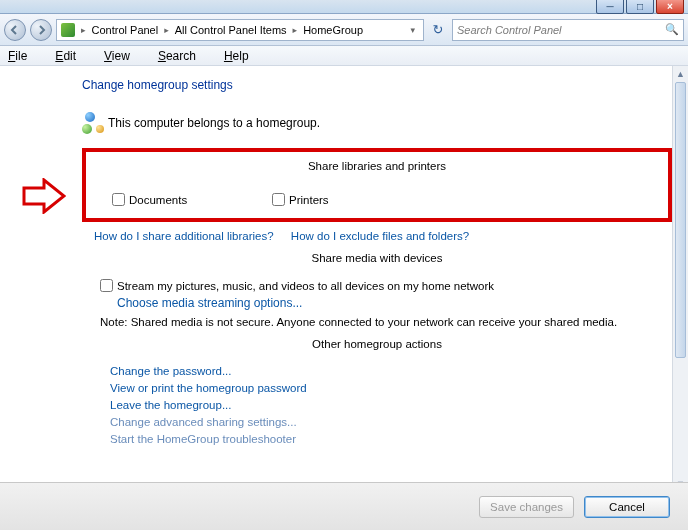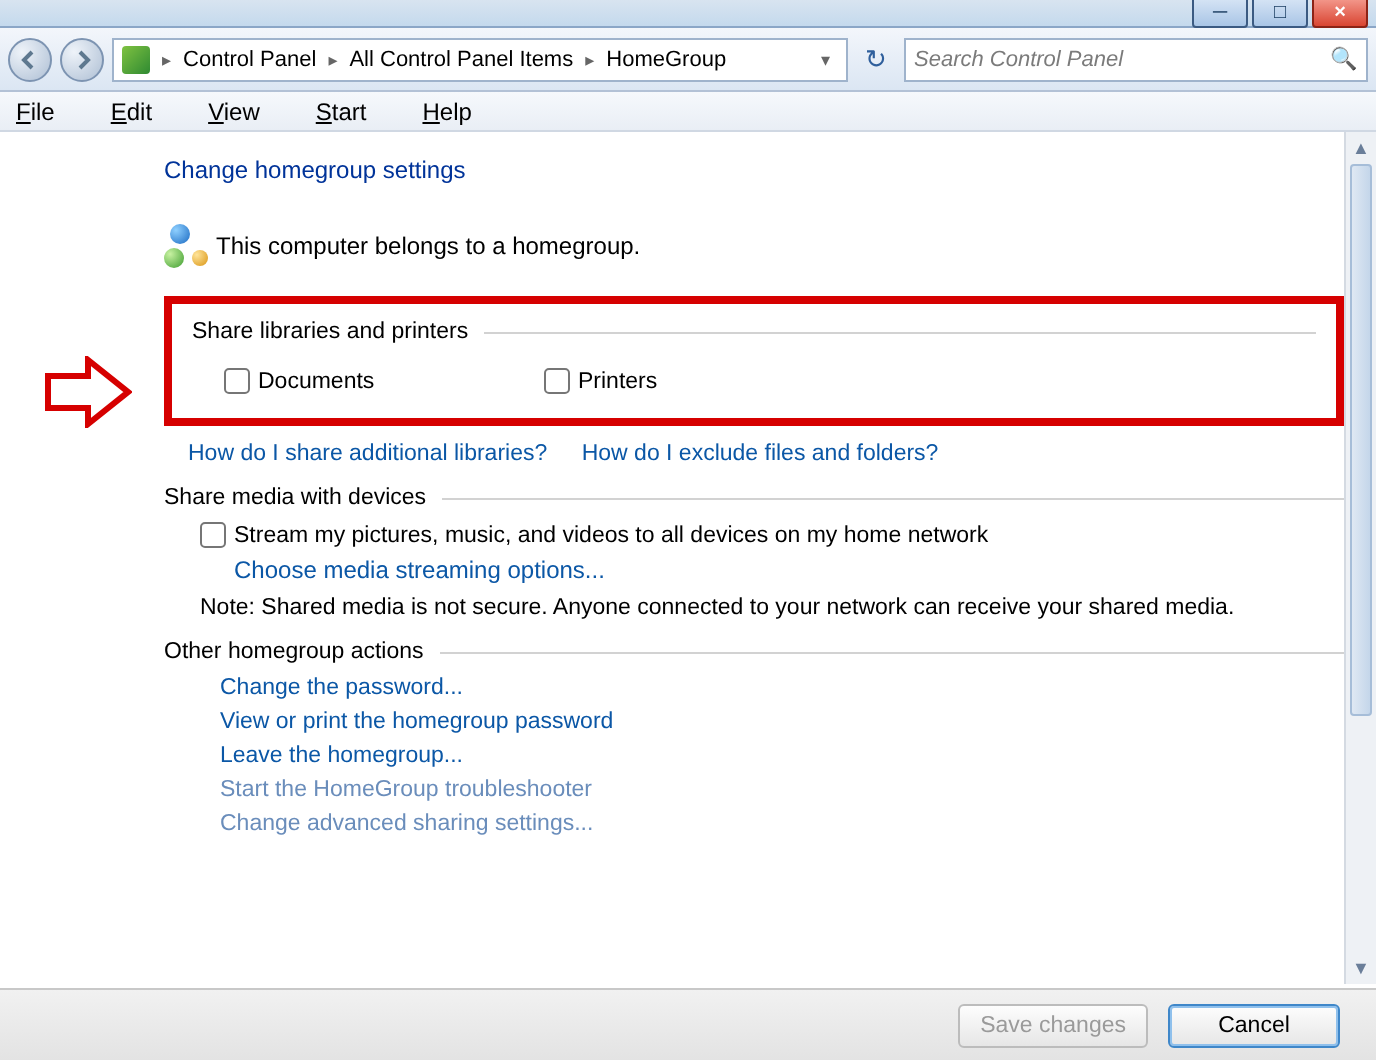--- a/index.html
+++ b/index.html
@@ -147,20 +147,21 @@
     left:-64px;
     top:26px;
     width:44px;
     height:36px;
   }
   .group-header {
     display:flex;
     align-items:center;
     gap:8px;
     margin-top:4px;
+    flex-direction:column;
   }
   .group-header .gh-text { font-size:11.5px; white-space:nowrap;}
   .group-header .gh-line { flex:1; border-top:1px solid #d2d2d2; }
   .checkrow {
     display: grid;
     grid-template-columns: 160px 160px 160px;
     padding-left: 16px;
     margin-top: 12px;
   }
   .cb {
@@ -189,21 +190,21 @@
   .actionlist {
     padding-left:28px;
     margin-top:6px;
   }
   .actionlist .link { display:block; margin-bottom:5px; font-size:11.5px;}
   .actionlist .link.faded { color:#6a8dbb;}
   
   .footer {
     position:absolute;
     bottom:0; left:0; right:0;
-    height:36px;
+    height:48px;
     background: linear-gradient(to bottom,#f1f1f1,#e3e3e3);
     border-top:1px solid #c8c8c8;
     display:flex;
     align-items:center;
     justify-content:flex-end;
     padding:0 18px;
     gap:10px;
   }
   .btn {
     min-width: 86px;
@@ -270,21 +271,21 @@
   <div class="search">
     <span>Search Control Panel</span>
     <span class="mag">🔍</span>
   </div>
 </div>
 
 <div class="menubar">
   <span class="menuitem">File</span>
   <span class="menuitem">Edit</span>
   <span class="menuitem">View</span>
-  <span class="menuitem">Start</span>
+  <span class="menuitem">Search</span>
   <span class="menuitem">Help</span>
 </div>
 
 <div class="vscroll">
   <div class="arrowbtn">▲</div>
   <div class="track">
       <div class="thumb"></div>
     </div>
   <div class="arrowbtn">▼</div>
 </div>
@@ -344,22 +345,22 @@
 
   <div class="section">
     <div class="group-header">
       <span class="gh-text">Other homegroup actions</span>
       <div class="gh-line"></div>
     </div>
     <div class="actionlist">
       <span class="link">Change the password...</span>
       <span class="link">View or print the homegroup password</span>
       <span class="link">Leave the homegroup...</span>
+      <span class="link faded">Change advanced sharing settings...</span>
       <span class="link faded">Start the HomeGroup troubleshooter</span>
-      <span class="link faded">Change advanced sharing settings...</span>
     </div>
   </div>
 
 </div>
 
 <div class="footer">
   <div class="btn disabled">Save changes</div>
   <div class="btn default">Cancel</div>
 </div>
 

